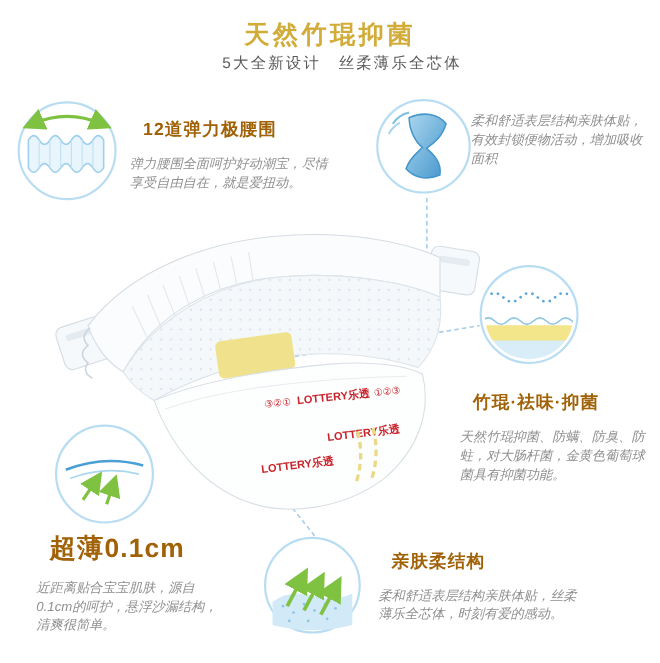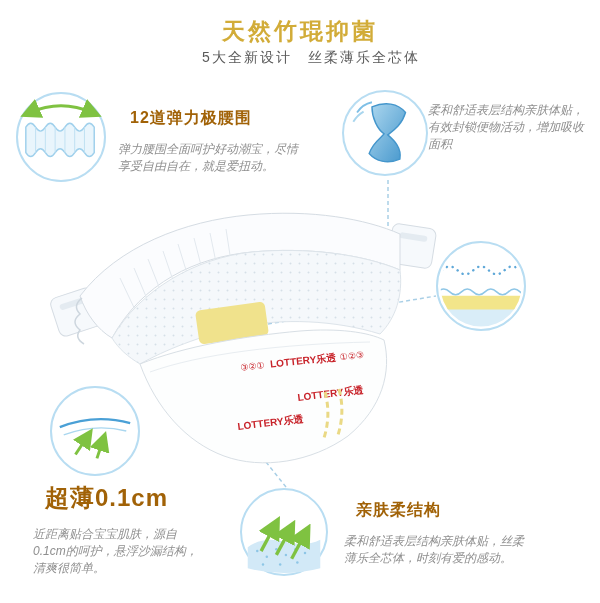--- a/index.html
+++ b/index.html
@@ -161,20 +161,22 @@
       <g clip-path="url(#clipC3)">
         <rect x="0" y="0" width="88" height="88" fill="#ffffff"></rect>
         <rect x="0" y="66" width="88" height="22" fill="#d9edf8"></rect>
         <path d="M 0 54 L 88 54 L 88 68 L 0 68 Z" fill="#f2e58a"></path>
         <path d="M 0 50 Q 6 44 12 50 T 24 50 T 36 50 T 48 50 T 60 50 T 72 50 T 84 50 T 96 50" fill="none" stroke="#8ec6e6" stroke-width="1.5"></path>
         <path d="M 4 28 Q 12 20 20 28 T 36 28 T 52 28 T 68 28 T 84 28" fill="none" stroke="#5fa8d8" stroke-width="2.5" stroke-dasharray="0.1 6" stroke-linecap="round"></path>
       </g>
     </svg>
   </div>
   <div class="ftext t3">
+    <h3>竹琨·祛味·抑菌</h3>
+    <p>天然竹琨抑菌、防螨、防臭、防蛀，对大肠杆菌，金黄色葡萄球菌具有抑菌功能。</p>
   </div>
 
   <div class="icon-circle c4">
     <svg viewBox="0 0 88 88">
       <defs>
         <marker id="ar4" markerWidth="7" markerHeight="7" refX="3.5" refY="3.5" orient="auto">
           <path d="M0,0 L7,3.5 L0,7 Z" fill="#7fc241"></path>
         </marker>
       </defs>
       <path d="M 8 40 Q 44 26 80 36" fill="none" stroke="#4aa0d6" stroke-width="2.5"></path>

